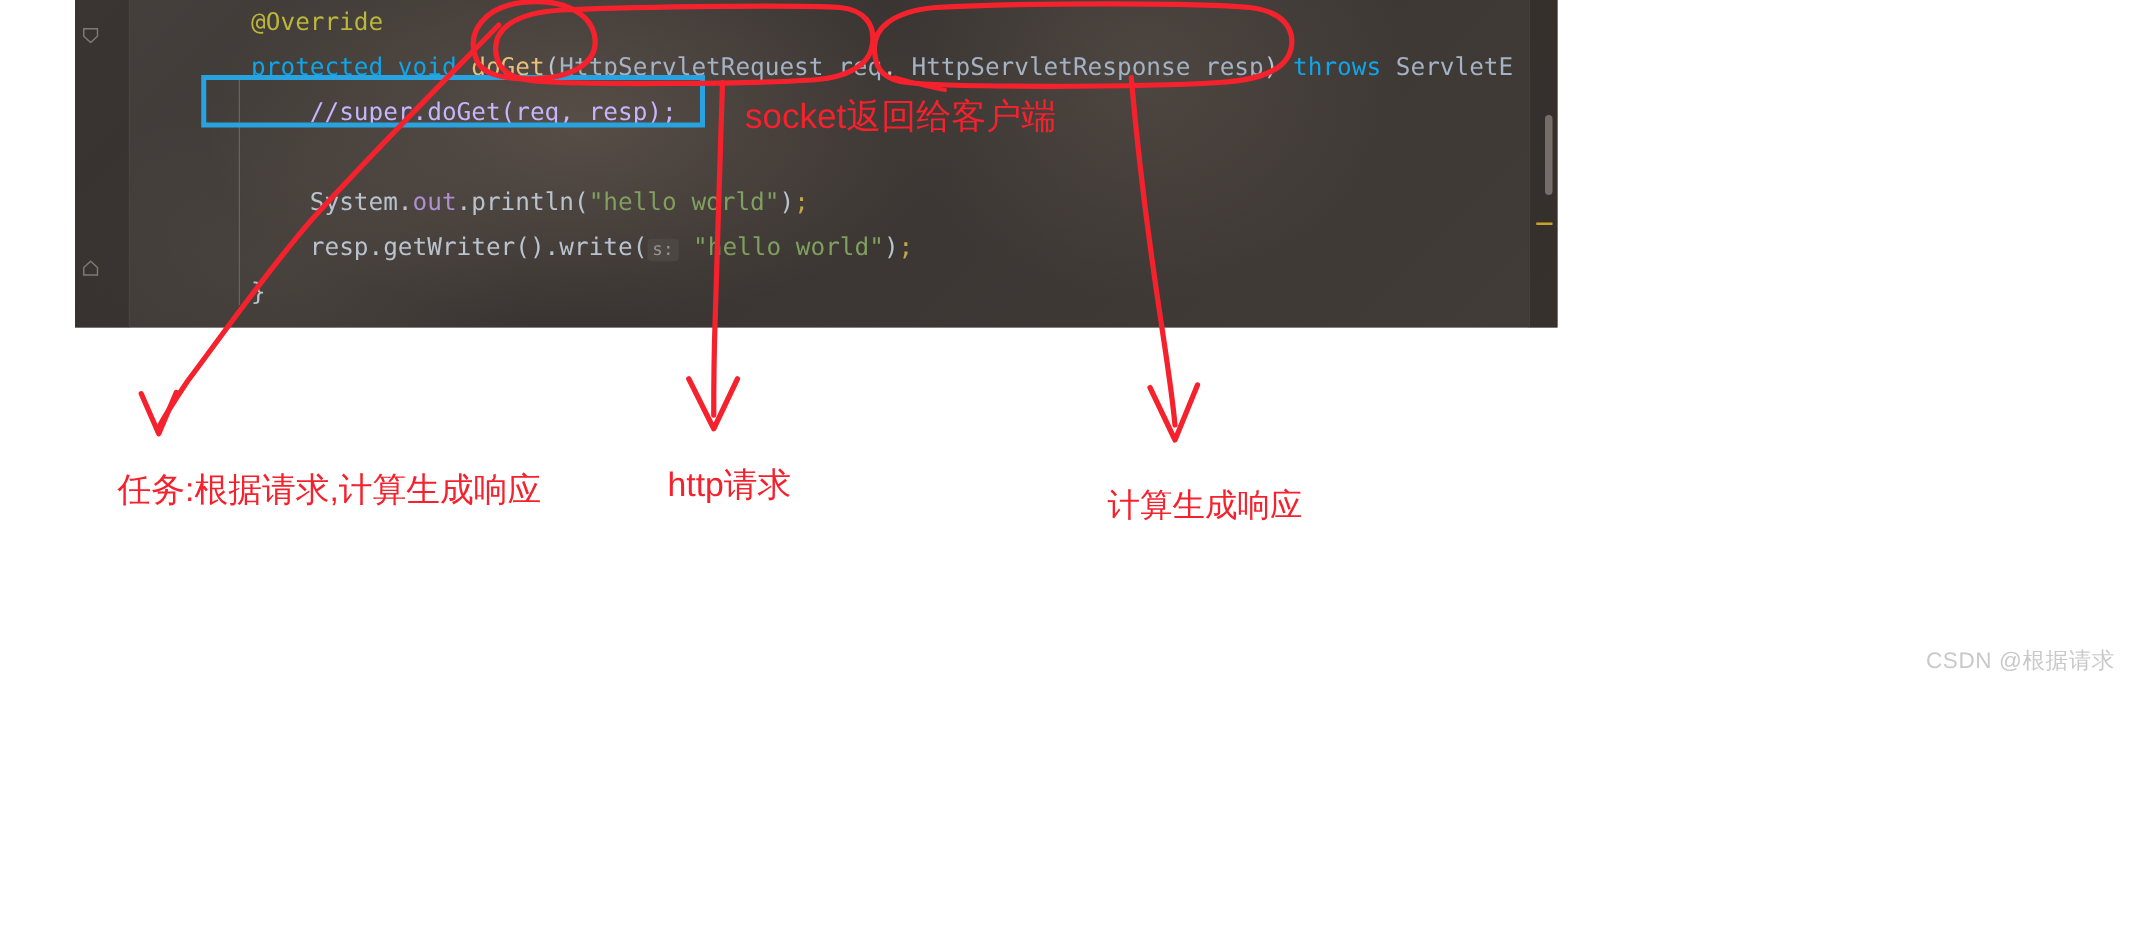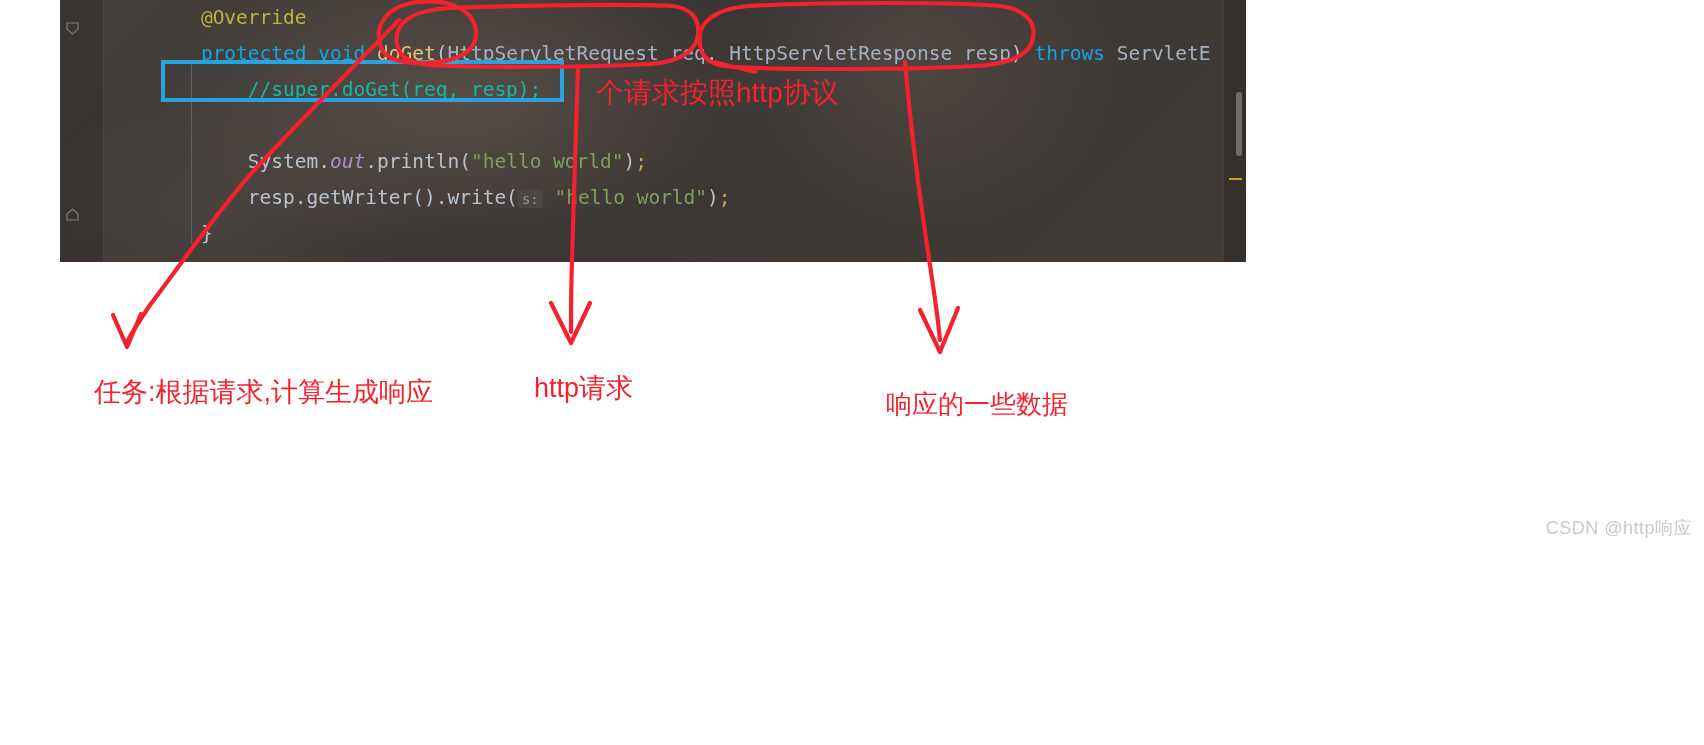--- a/index.html
+++ b/index.html
@@ -93,22 +93,22 @@
     white-space: pre;
     letter-spacing: 0px;
   }
   .code .ln { display: block; height: 36px; }
   .tok-ann   { color: #bcb63a; }
   .tok-kw    { color: #0ea5e9; }
   .tok-meth  { color: #e8c07a; }
   .tok-type  { color: #a3b2c4; }
   .tok-plain { color: #b9c3ce; }
   .tok-str   { color: #7fa05f; }
-  .tok-cmt   { color: #14b8a6; }
-  .tok-field { color: #b08fd0; font-style: italic; }
+  .tok-cmt   { color: #c4b5fd; }
+  .tok-field { color: #b08fd0; }
   .tok-punc  { color: #c2a94a; }
   .hint {
     background: #4c4743;
     color: #9a9views;
     color: #9a948f;
     font-size: 14px;
     border-radius: 3px;
     padding: 1px 4px;
     font-style: normal;
   }
@@ -207,25 +207,25 @@
 
       <path d="M700 44 C696 22 716 9 748 6 C820 2 960 2 1000 6 C1025 9 1036 22 1033 38 C1030 55 1010 64 975 66 C910 70 760 70 726 66 C708 64 701 56 700 44 Z"></path>
 
       <path d="M905 62 C910 120 920 200 930 265 C934 292 938 318 940 340"></path>
       <path d="M920 310 L940 352 L958 308"></path>
 
       <path d="M716 62 C730 66 744 70 756 72" stroke-width="3.4"></path>
     </g>
   </svg>
 
-  <div class="anno" id="anno-dogetmethod">个请求按照http协议</div>
+  <div class="anno" id="anno-dogetmethod">socket返回给客户端</div>
 
   <div class="anno" id="anno-task">任务:根据请求,计算生成响应</div>
 
   <div class="anno" id="anno-httpreq">http请求</div>
 
 
-  <div class="anno" id="anno-httpresp">响应的一些数据</div>
-
-
-  <div id="watermark">CSDN @http响应</div>
+  <div class="anno" id="anno-httpresp">计算生成响应</div>
+
+
+  <div id="watermark">CSDN @根据请求</div>
 
 </div>
 
 </body></html>

